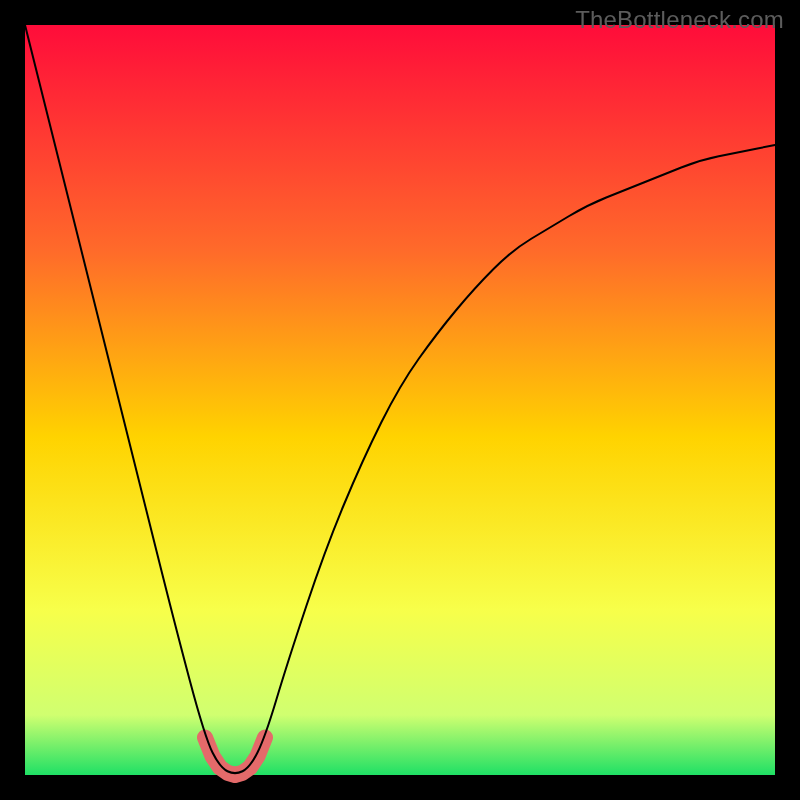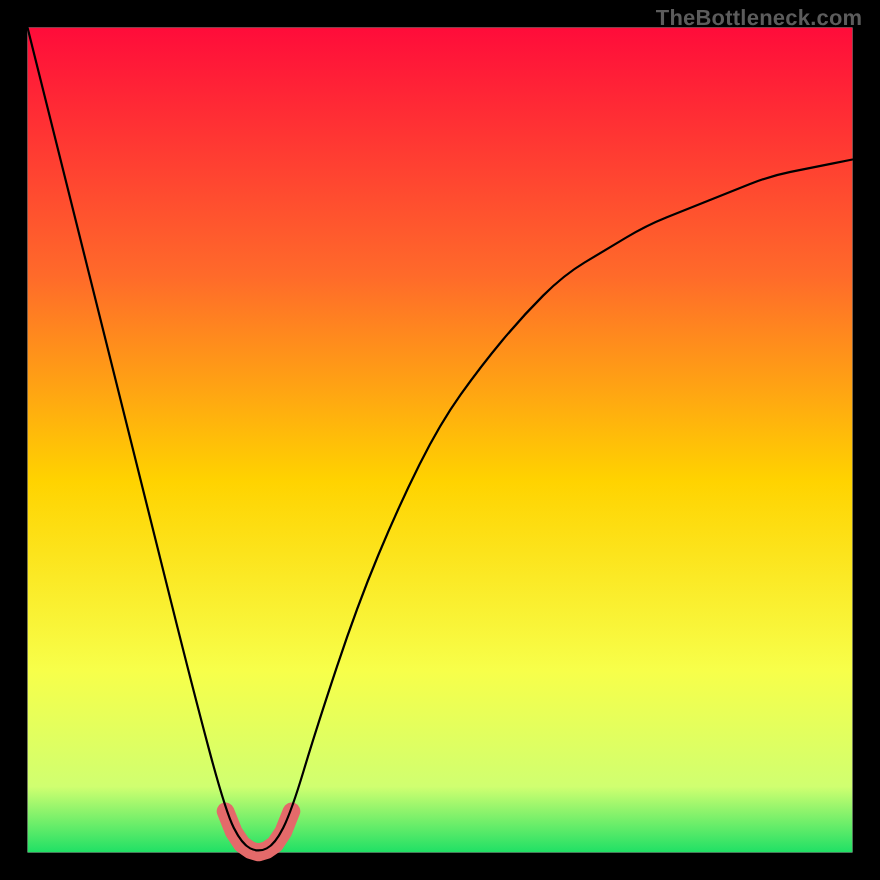--- a/index.html
+++ b/index.html
@@ -10,22 +10,22 @@
   }
   .container {
     position: relative;
     width: 800px;
     height: 800px;
   }
   .watermark {
     position: absolute;
     top: 6px;
     right: 16px;
-    font-size: 20px;
-    font-weight: 700;
+    font-size: 24px;
+    font-weight: 400;
     color: #5c5c5c;
     letter-spacing: 0.2px;
     z-index: 50;
   }
   svg {
     display: block;
   }
 </style>
 </head>
 <body>

